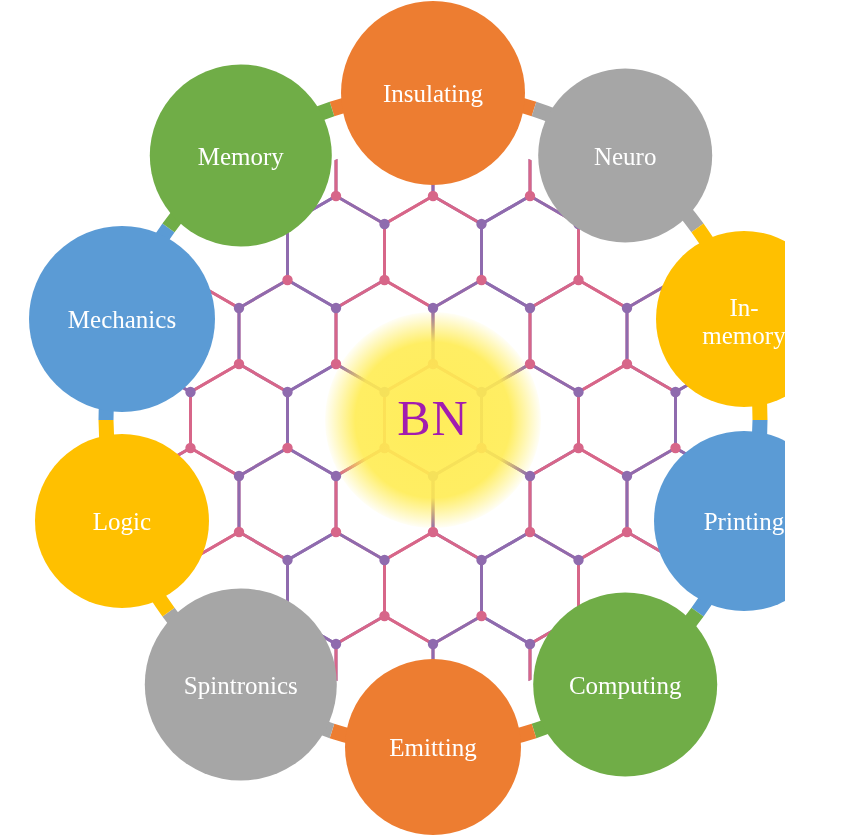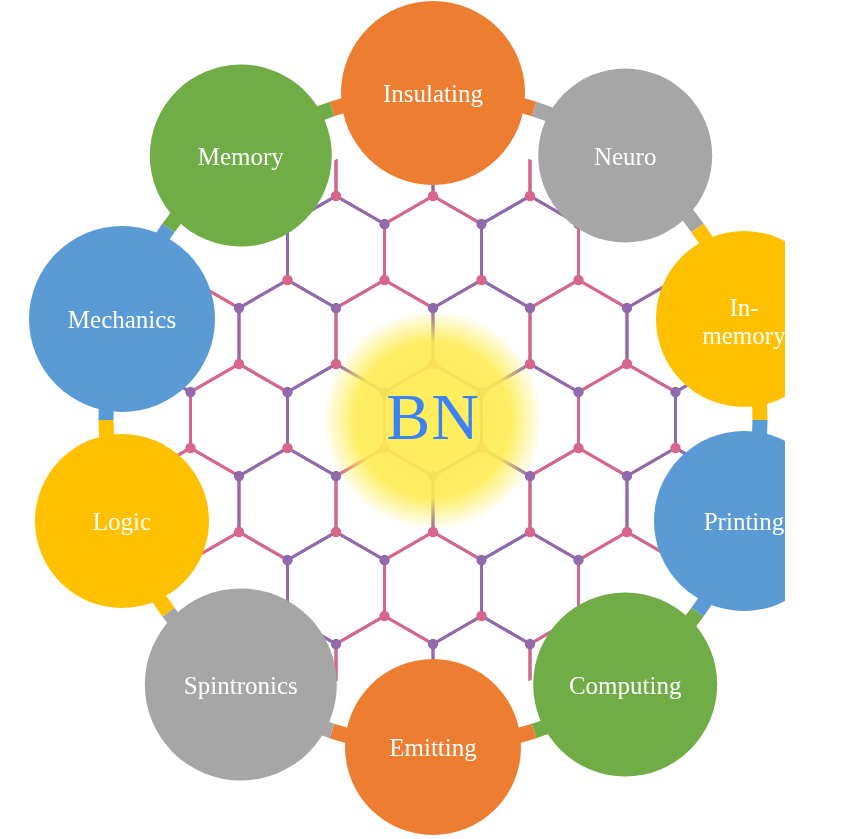--- a/index.html
+++ b/index.html
@@ -8,23 +8,23 @@
     width:785px;height:839px;
     background:#ffffff;
     overflow:hidden;
     font-family:"Liberation Serif","DejaVu Serif",serif;
   }
   .stage svg{position:absolute;left:0;top:0;}
   .bn-label{
     position:absolute;
     left:433px;top:420px;
     transform:translate(-50%,-54%);
-    font-size:66px;
+    font-size:50px;
     letter-spacing:1px;
-    color:#3b82f6;
+    color:#a21caf;
     z-index:5;
     pointer-events:none;
   }
 </style>
 </head>
 <body>
 
 <div class="stage">
   <svg id="diagram" width="865" height="839" viewBox="0 0 865 839">
       <defs>

